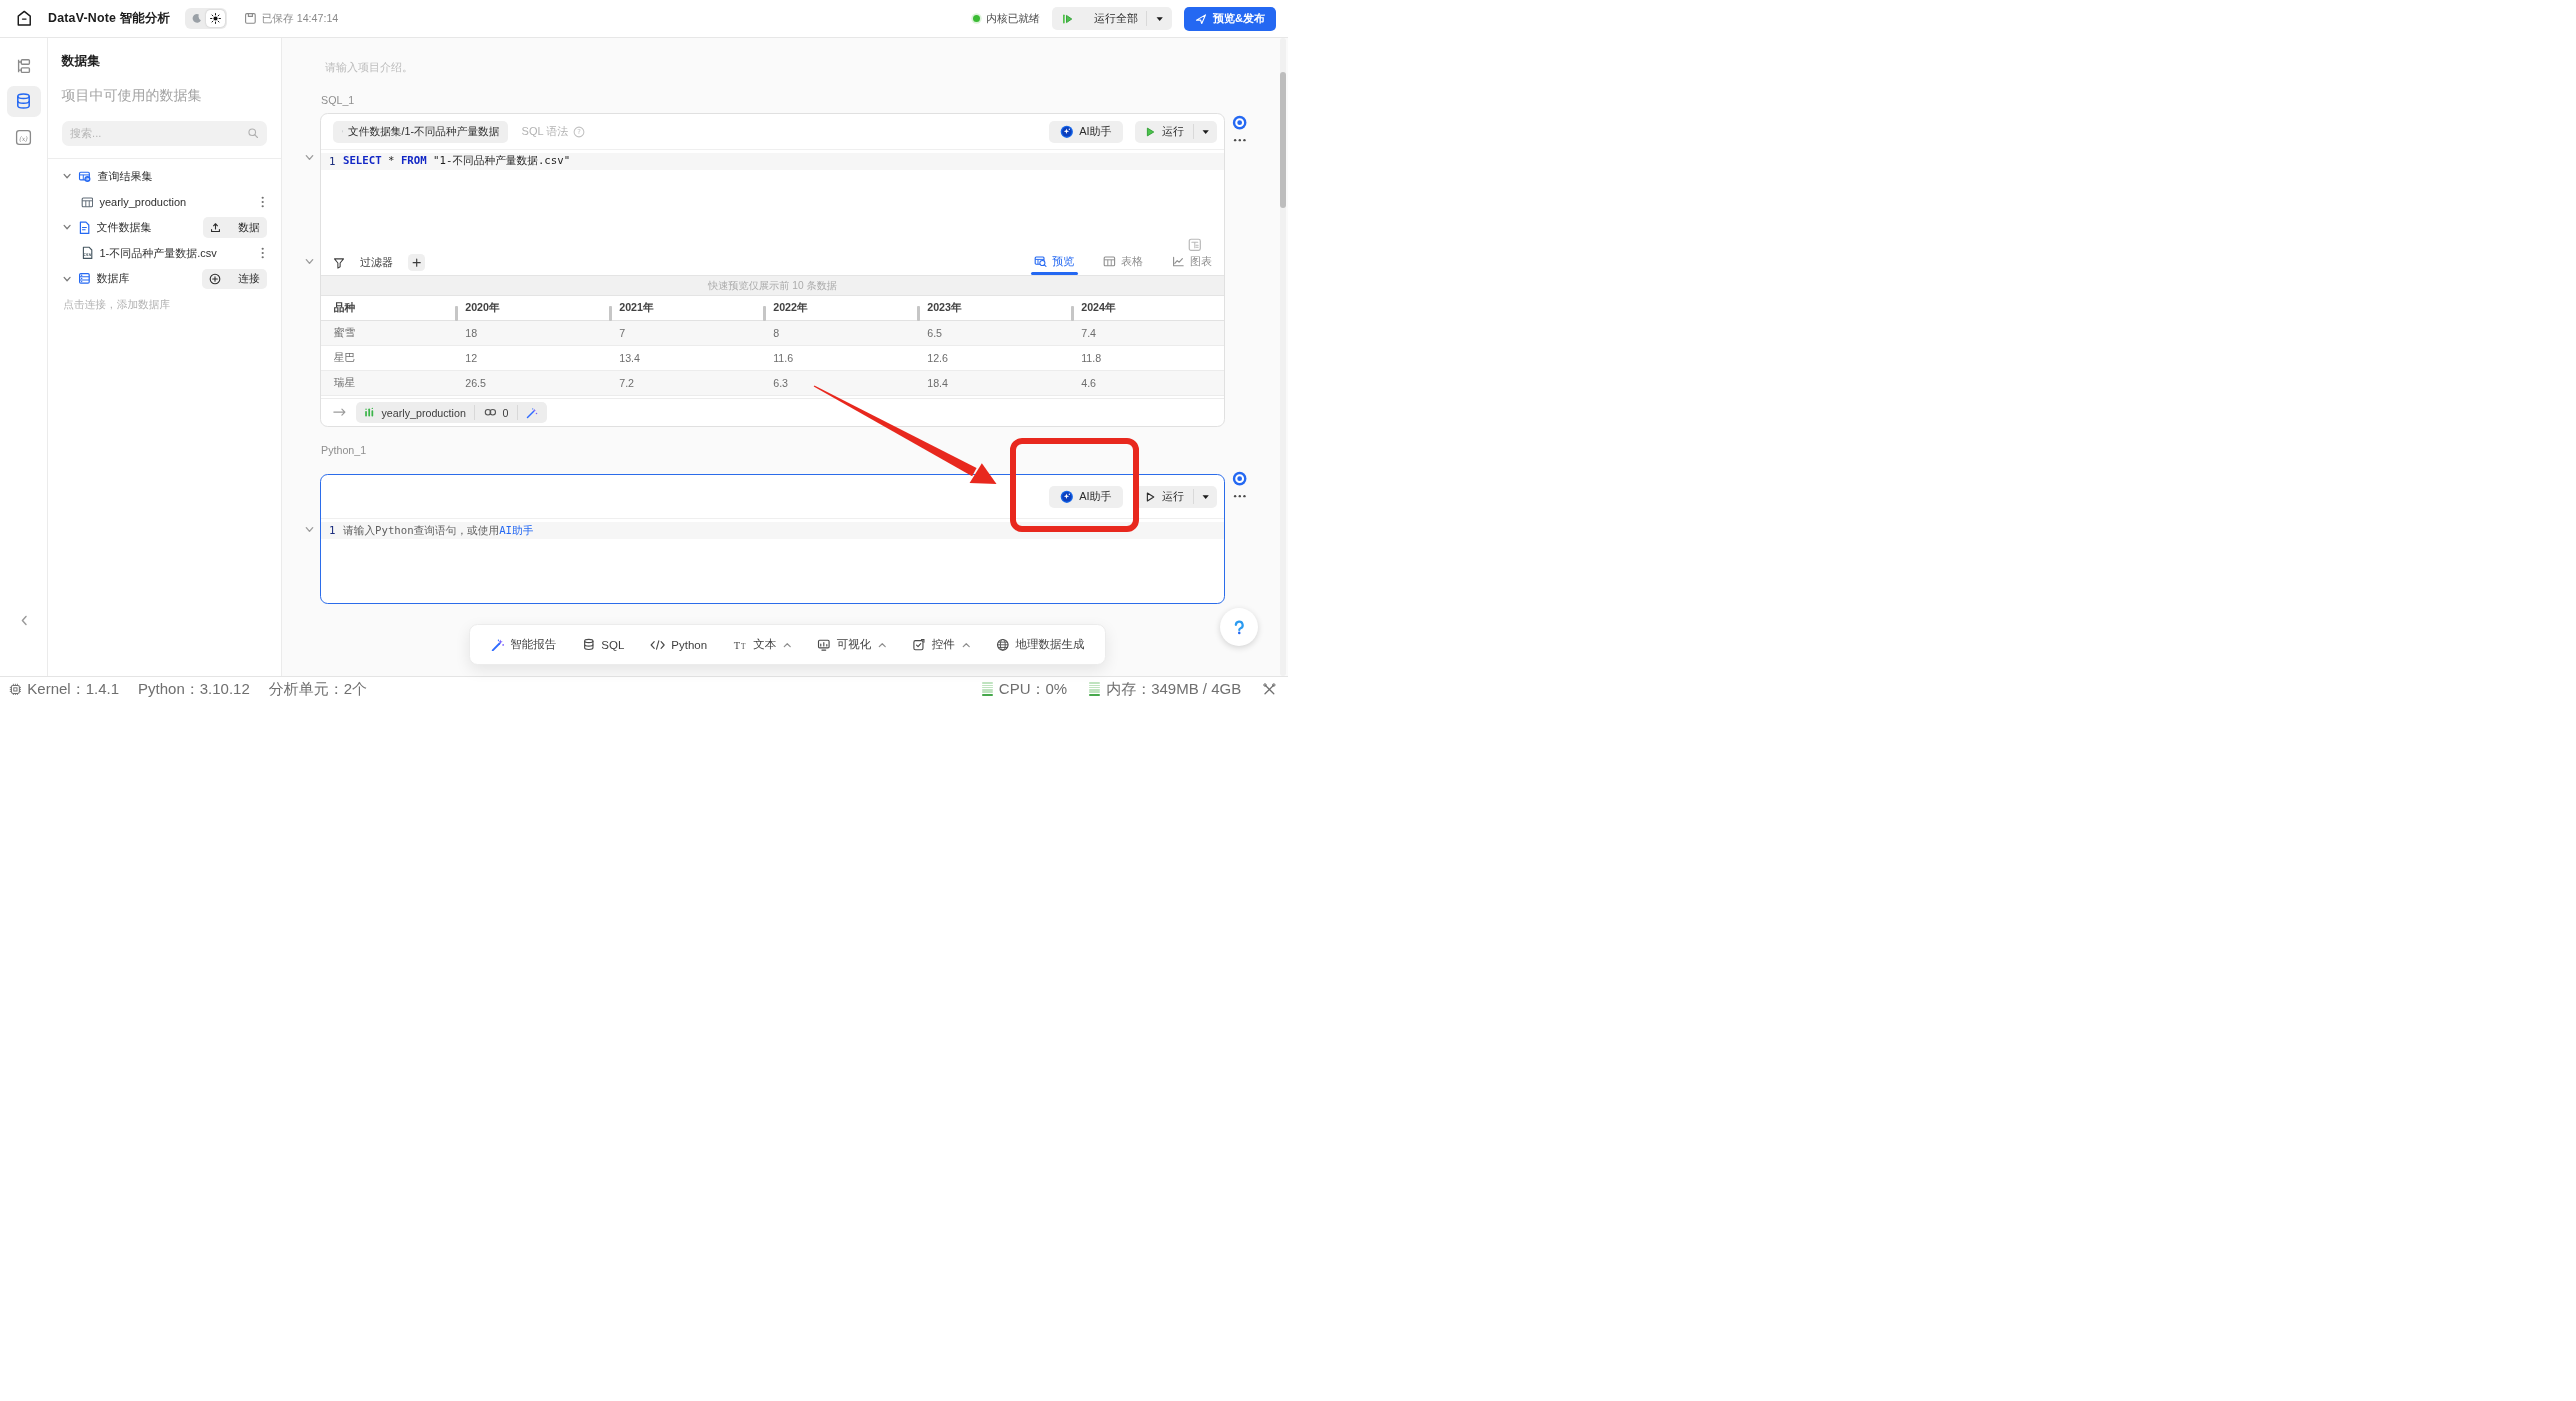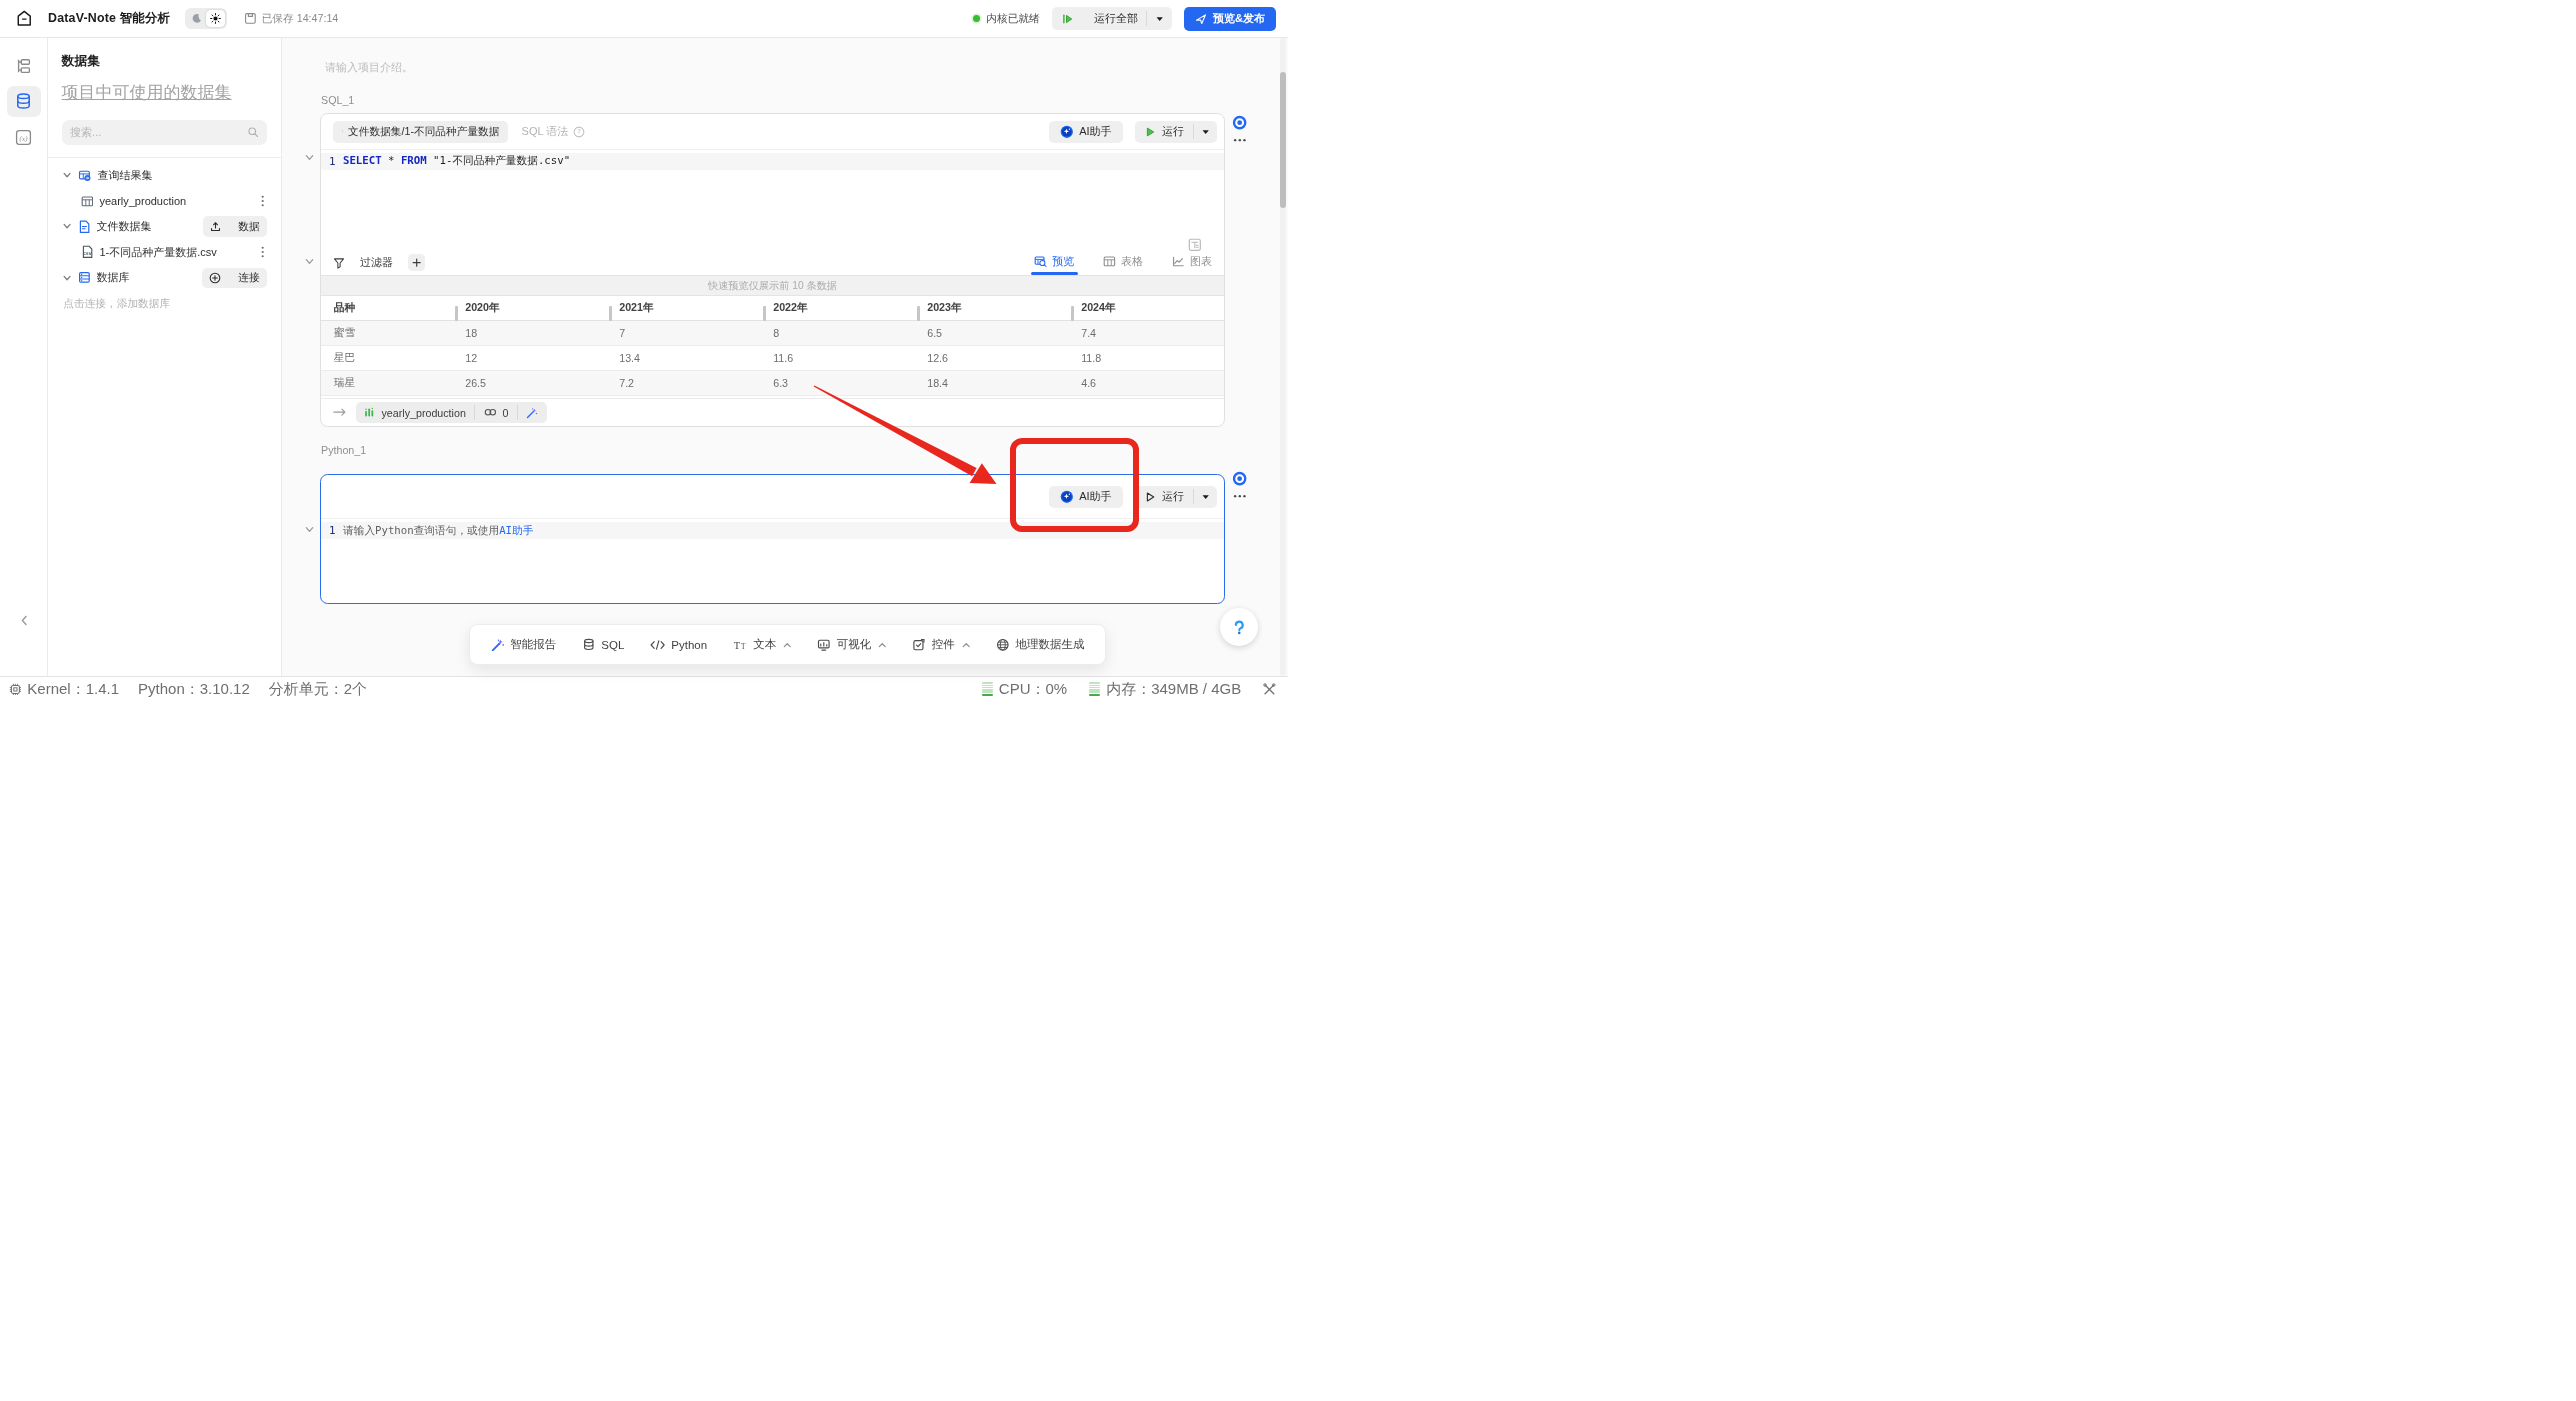--- a/index.html
+++ b/index.html
@@ -27,21 +27,21 @@
 
   
   .app-body { flex:1; display:flex; min-height:0; }
   .rail { width:48px; border-right:0.9px solid #ebebeb; background:#fff; position:relative; flex:0 0 auto; }
   .rail-item { width:34px; height:31px; margin:5.1px auto; display:flex; align-items:center; justify-content:center; border-radius:6.8px; color:#8a8a8a; }
   .rail-item.active { background:#efefef; color:#2468f2; }
   .rail-collapse { position:absolute; bottom:49px; left:0; width:48px; display:flex; justify-content:center; color:#9a9a9a; }
 
   .panel { width:234px; background:#fff; border-right:0.9px solid #ebebeb; padding:15.3px 13.6px 0 13.6px; flex:0 0 auto; }
   .panel-title { font-size:12.8px; font-weight:700; color:#1f1f1f; }
-  .panel-sub { margin-top:11px; color:#a3a3a3; font-size:17px;text-decoration:underline; }
+  .panel-sub { margin-top:17px; color:#a3a3a3; font-size:14px; }
   .searchbox { margin-top:15.3px; background:#f1f1f1; border-radius:6.8px; height:25px; display:flex; align-items:center; padding:0 8.5px; }
   .searchbox input { border:none; outline:none; background:transparent; flex:1; font-size:11px; color:#333; font-family:inherit; }
   .searchbox input::placeholder { color:#b5b5b5; }
   .panel-div { height:0.9px; background:#ededed; margin:12px -13.6px 5.1px -13.6px; }
   .tree-row { display:flex; align-items:center; height:25.6px; gap:6px; color:#2f2f2f; font-size:11px; }
   .tree-row .lbl { flex:0 1 auto; white-space:nowrap; overflow:hidden; }
   .tree-row .spacer { flex:1; }
   .tree-indent { padding-left:19px; }
   .kebab { color:#6f6f6f; padding:0 2.6px; }
   .mini-btn { background:#efefef; border:none; border-radius:5.1px; height:20.5px; padding:0 7.7px; display:flex; align-items:center; gap:17px; font-size:10.7px; color:#2d2d2d; cursor:pointer; }

